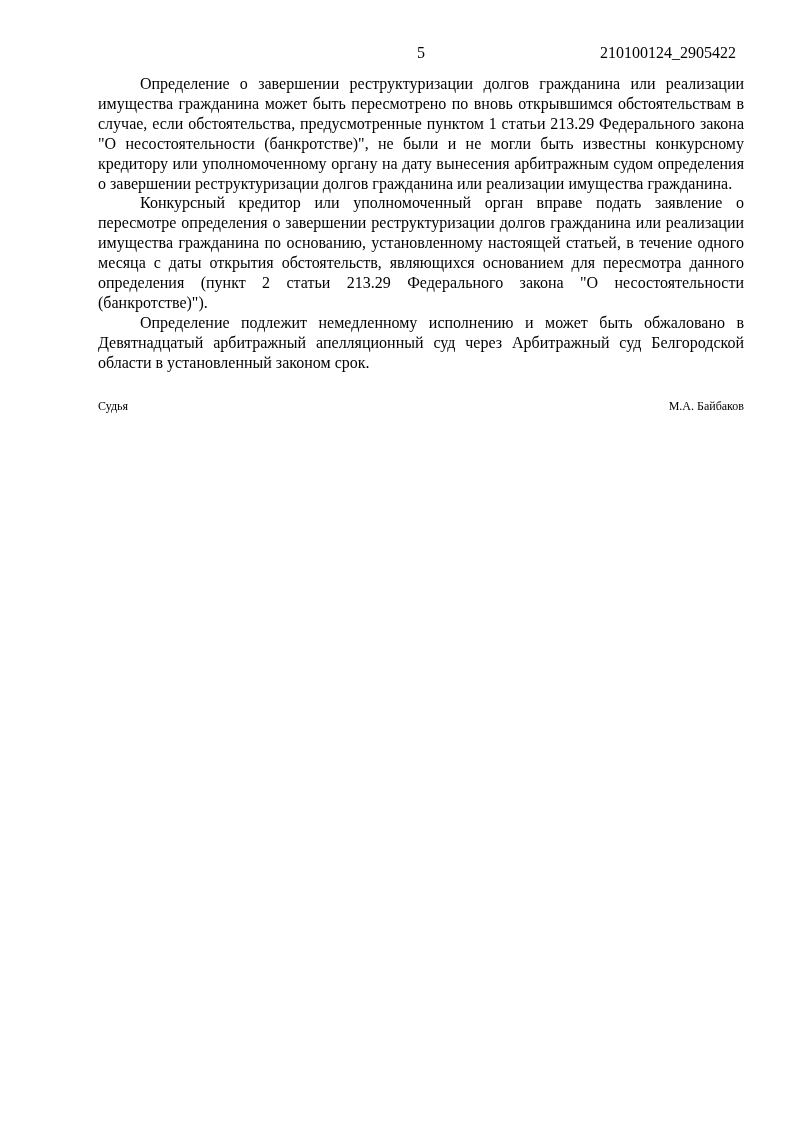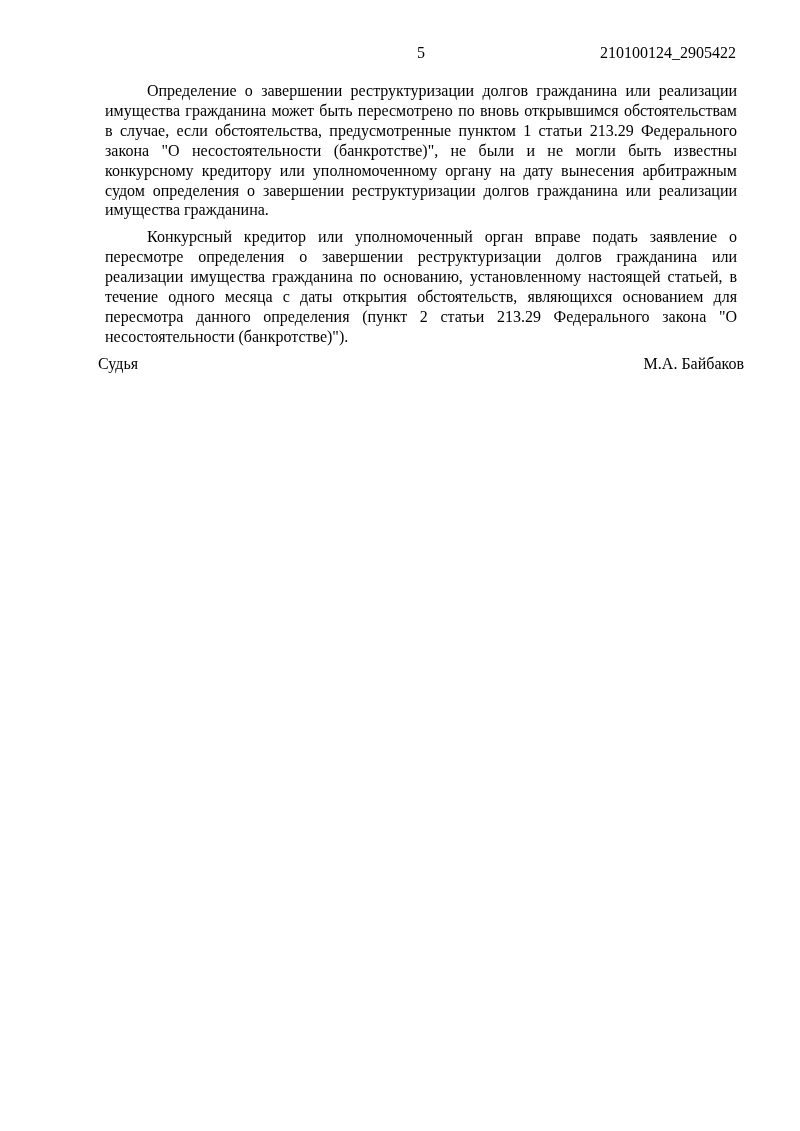--- a/index.html
+++ b/index.html
@@ -39,45 +39,46 @@
   .document-body {
     position: absolute;
     top: 74px;
     left: 98px;
     width: 646px;
     font-size: 16px;
     line-height: 19.9px;
     text-align: justify;
   }
   .document-body p {
-    margin: 7px;
+    margin: 0;
     padding: 0;
     text-indent: 42px;
   }
   .signature-row {
     display: flex;
     justify-content: space-between;
-    margin-top: 1px;
-    font-size: 16px;
+    margin-top: 23px;
+    font-size: 12px;
     line-height: 20px;
   }
 </style>
 </head>
 <body>
 
 <div class="page">
 
   <div class="page-header">
     <span class="page-number">5</span>
     <span class="document-id">210100124_2905422</span>
   </div>
 
   <div class="document-body">
     <p>Определение о завершении реструктуризации долгов гражданина или реализации имущества гражданина может быть пересмотрено по вновь открывшимся обстоятельствам в случае, если обстоятельства, предусмотренные пунктом 1 статьи 213.29 Федерального закона "О несостоятельности (банкротстве)", не были и не могли быть известны конкурсному кредитору или уполномоченному органу на дату вынесения арбитражным судом определения о завершении реструктуризации долгов гражданина или реализации имущества гражданина.</p>
     <p>Конкурсный кредитор или уполномоченный орган вправе подать заявление о пересмотре определения о завершении реструктуризации долгов гражданина или реализации имущества гражданина по основанию, установленному настоящей статьей, в течение одного месяца с даты открытия обстоятельств, являющихся основанием для пересмотра данного определения (пункт 2 статьи 213.29 Федерального закона "О несостоятельности (банкротстве)").</p>
+    <p>Определение подлежит немедленному исполнению и может быть обжаловано в Девятнадцатый арбитражный апелляционный суд через Арбитражный суд Белгородской области в установленный законом срок.</p>
 
     <div class="signature-row">
       <span>Судья</span>
       <span>М.А. Байбаков</span>
     </div>
   </div>
 
 </div>
 
 </body></html>

